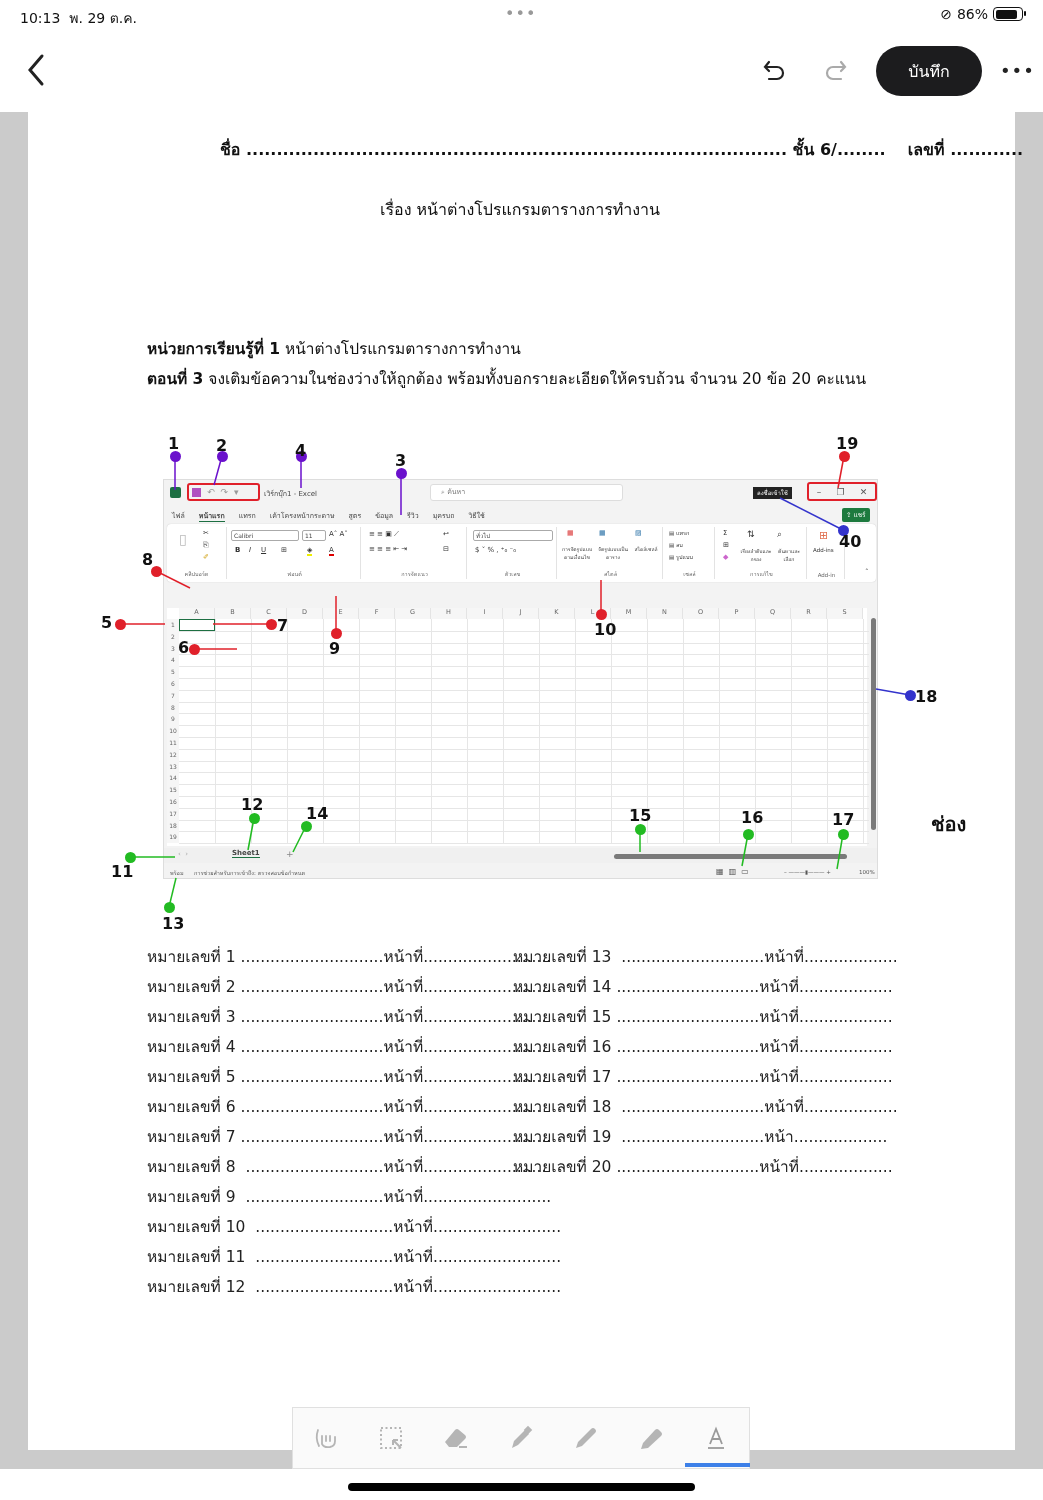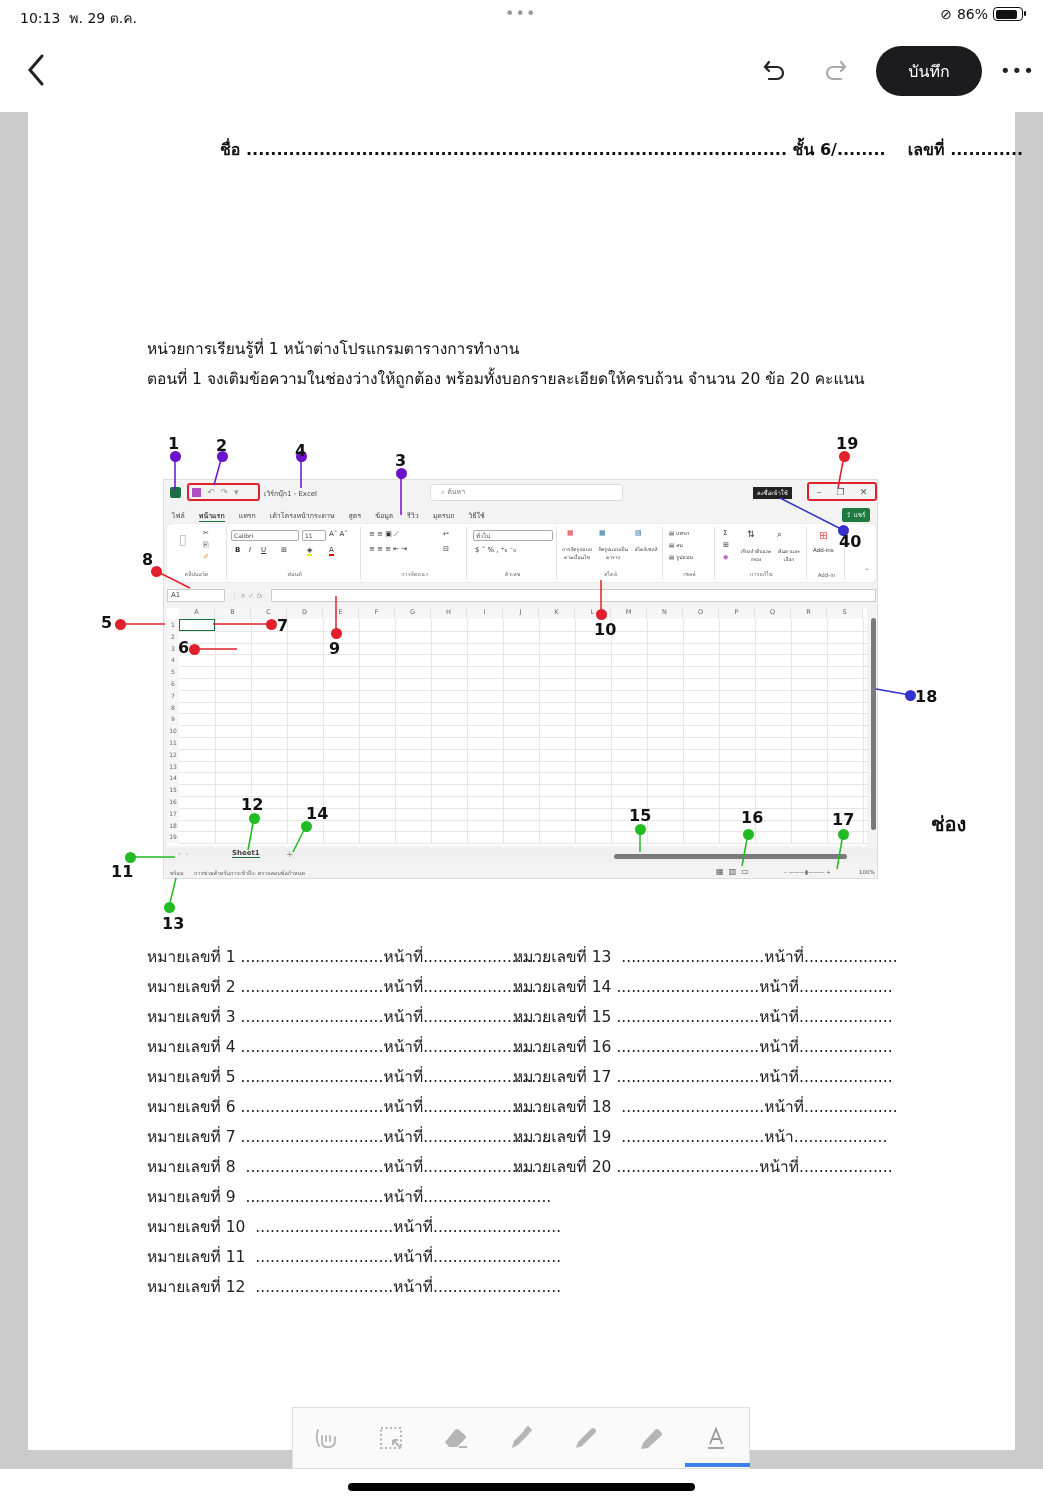--- a/index.html
+++ b/index.html
@@ -20,21 +20,21 @@
   .nav-more { position: absolute; left: 1000px; top: 20px; font-size: 18px; letter-spacing: 1px; color: #222; }
 
   .canvas { position: absolute; left: 0; top: 112px; width: 1043px; height: 1357px; background: #cbcbcb; }
   .page { position: absolute; left: 28px; top: 112px; width: 987px; height: 1338px; background: #ffffff; }
 
   .doc { position: absolute; font-family: "DejaVu Sans", sans-serif; color: #111; }
   .nameline { left: 220px; top: 137px; font-size: 16px; font-weight: bold; white-space: pre; }
   .title-block { left: 150px; top: 195px; width: 740px; text-align: center; font-size: 16px; line-height: 30px; font-weight: bold; }
   .title-block div:first-child { font-weight: normal; }
   .unit { left: 147px; top: 334px; font-size: 15.5px; line-height: 30px; width: 740px; }
-  .unit b { font-weight: normal; }
+  .unit b { font-weight: bold; }
 
   
   .excel { position: absolute; left: 163px; top: 479px; width: 715px; height: 400px; background: #f3f3f3; border: 1px solid #ddd; font-size: 7px; color: #444; overflow: hidden; }
   .xl-title { position: absolute; left: 0; top: 0; width: 100%; height: 24px; display: flex; align-items: center; }
   .xl-logo { width: 11px; height: 11px; background: #1d6f42; margin-left: 6px; border-radius: 2px; }
   .xl-qat { position: absolute; left: 23px; top: 3px; width: 73px; height: 18px; border: 2px solid #e0202a; border-radius: 3px; display: flex; align-items: center; gap: 6px; padding-left: 3px; font-size: 9px; color: #999; }
   .xl-qat .floppy { width: 9px; height: 9px; background: #b050c0; }
   .xl-doc { position: absolute; left: 100px; top: 8px; font-size: 7px; }
   .xl-search { position: absolute; left: 266px; top: 4px; width: 193px; height: 17px; background: #fff; border: 1px solid #ddd; border-radius: 3px; padding-left: 10px; line-height: 15px; font-size: 7px; color: #777; }
   .xl-signin { position: absolute; left: 589px; top: 7px; background: #222; color: #fff; font-size: 6px; padding: 1px 4px; }
@@ -104,24 +104,25 @@
     </svg>
   <button class="save-btn">บันทึก</button>
   <span class="nav-more">•••</span>
 </div>
 
 <div class="canvas"></div>
 <div class="page"></div>
 
 <div class="doc nameline">ชื่อ ......................................................................................... ชั้น 6/........    เลขที่ ............</div>
 <div class="doc title-block">
+  <div>เรื่อง หน้าต่างโปรแกรมตารางการทำงาน</div>
 </div>
 <div class="doc unit">
   <div><b>หน่วยการเรียนรู้ที่ 1</b><span>  หน้าต่างโปรแกรมตารางการทำงาน</span></div>
-  <div><b>ตอนที่ 1</b><span> จงเติมข้อความในช่องว่างให้ถูกต้อง พร้อมทั้งบอกรายละเอียดให้ครบถ้วน   จำนวน  20  ข้อ   20 คะแนน</span></div>
+  <div><b>ตอนที่ 3</b><span> จงเติมข้อความในช่องว่างให้ถูกต้อง พร้อมทั้งบอกรายละเอียดให้ครบถ้วน   จำนวน  20  ข้อ   20 คะแนน</span></div>
 </div>
 
 <div class="excel">
   <div class="xl-title">
     <span class="xl-logo"></span>
   </div>
   <div class="xl-qat">
     <span class="floppy"></span>
     <span>↶</span>
     <span>↷</span>
@@ -203,25 +204,20 @@
       <span class="rb-text" style="left:22px;top:20px;font-size:5px;width:34px;text-align:center">เรียงลำดับและกรอง</span>
       <span class="rb-text" style="left:56px;top:20px;font-size:5px;width:32px;text-align:center">ค้นหาและเลือก</span>
       <span class="rb-label">การแก้ไข</span>
     </div>
     <div class="rb-group" style="left:642px;width:36px">
       <span class="rb-text" style="left:10px;top:2px;color:#e07050;font-size:11px">⊞</span>
       <span class="rb-text" style="left:4px;top:20px;font-size:5.5px">Add-ins</span>
       <span class="rb-label">Add-in</span>
     </div>
     <span class="rb-text" style="left:698px;top:44px">˄</span>
-  </div>
-  <div class="xl-formula">
-    <span class="xl-namebox">A1</span>
-    <span class="xl-fx">⋮ ✕ ✓ <i>fx</i></span>
-    <span class="xl-fbar"></span>
   </div>
   <div class="xl-grid" id="xlgrid">
       <div class="xl-colhdr" style="left: 12px; width: 36px;">A</div>
       <div style="position: absolute; top: 11px; left: 48px; width: 1px; height: 225px; background: rgb(230, 230, 230);"></div>
       <div class="xl-colhdr" style="left: 48px; width: 36px;">B</div>
       <div style="position: absolute; top: 11px; left: 84px; width: 1px; height: 225px; background: rgb(230, 230, 230);"></div>
       <div class="xl-colhdr" style="left: 84px; width: 36px;">C</div>
       <div style="position: absolute; top: 11px; left: 120px; width: 1px; height: 225px; background: rgb(230, 230, 230);"></div>
       <div class="xl-colhdr" style="left: 120px; width: 36px;">D</div>
       <div style="position: absolute; top: 11px; left: 156px; width: 1px; height: 225px; background: rgb(230, 230, 230);"></div>

